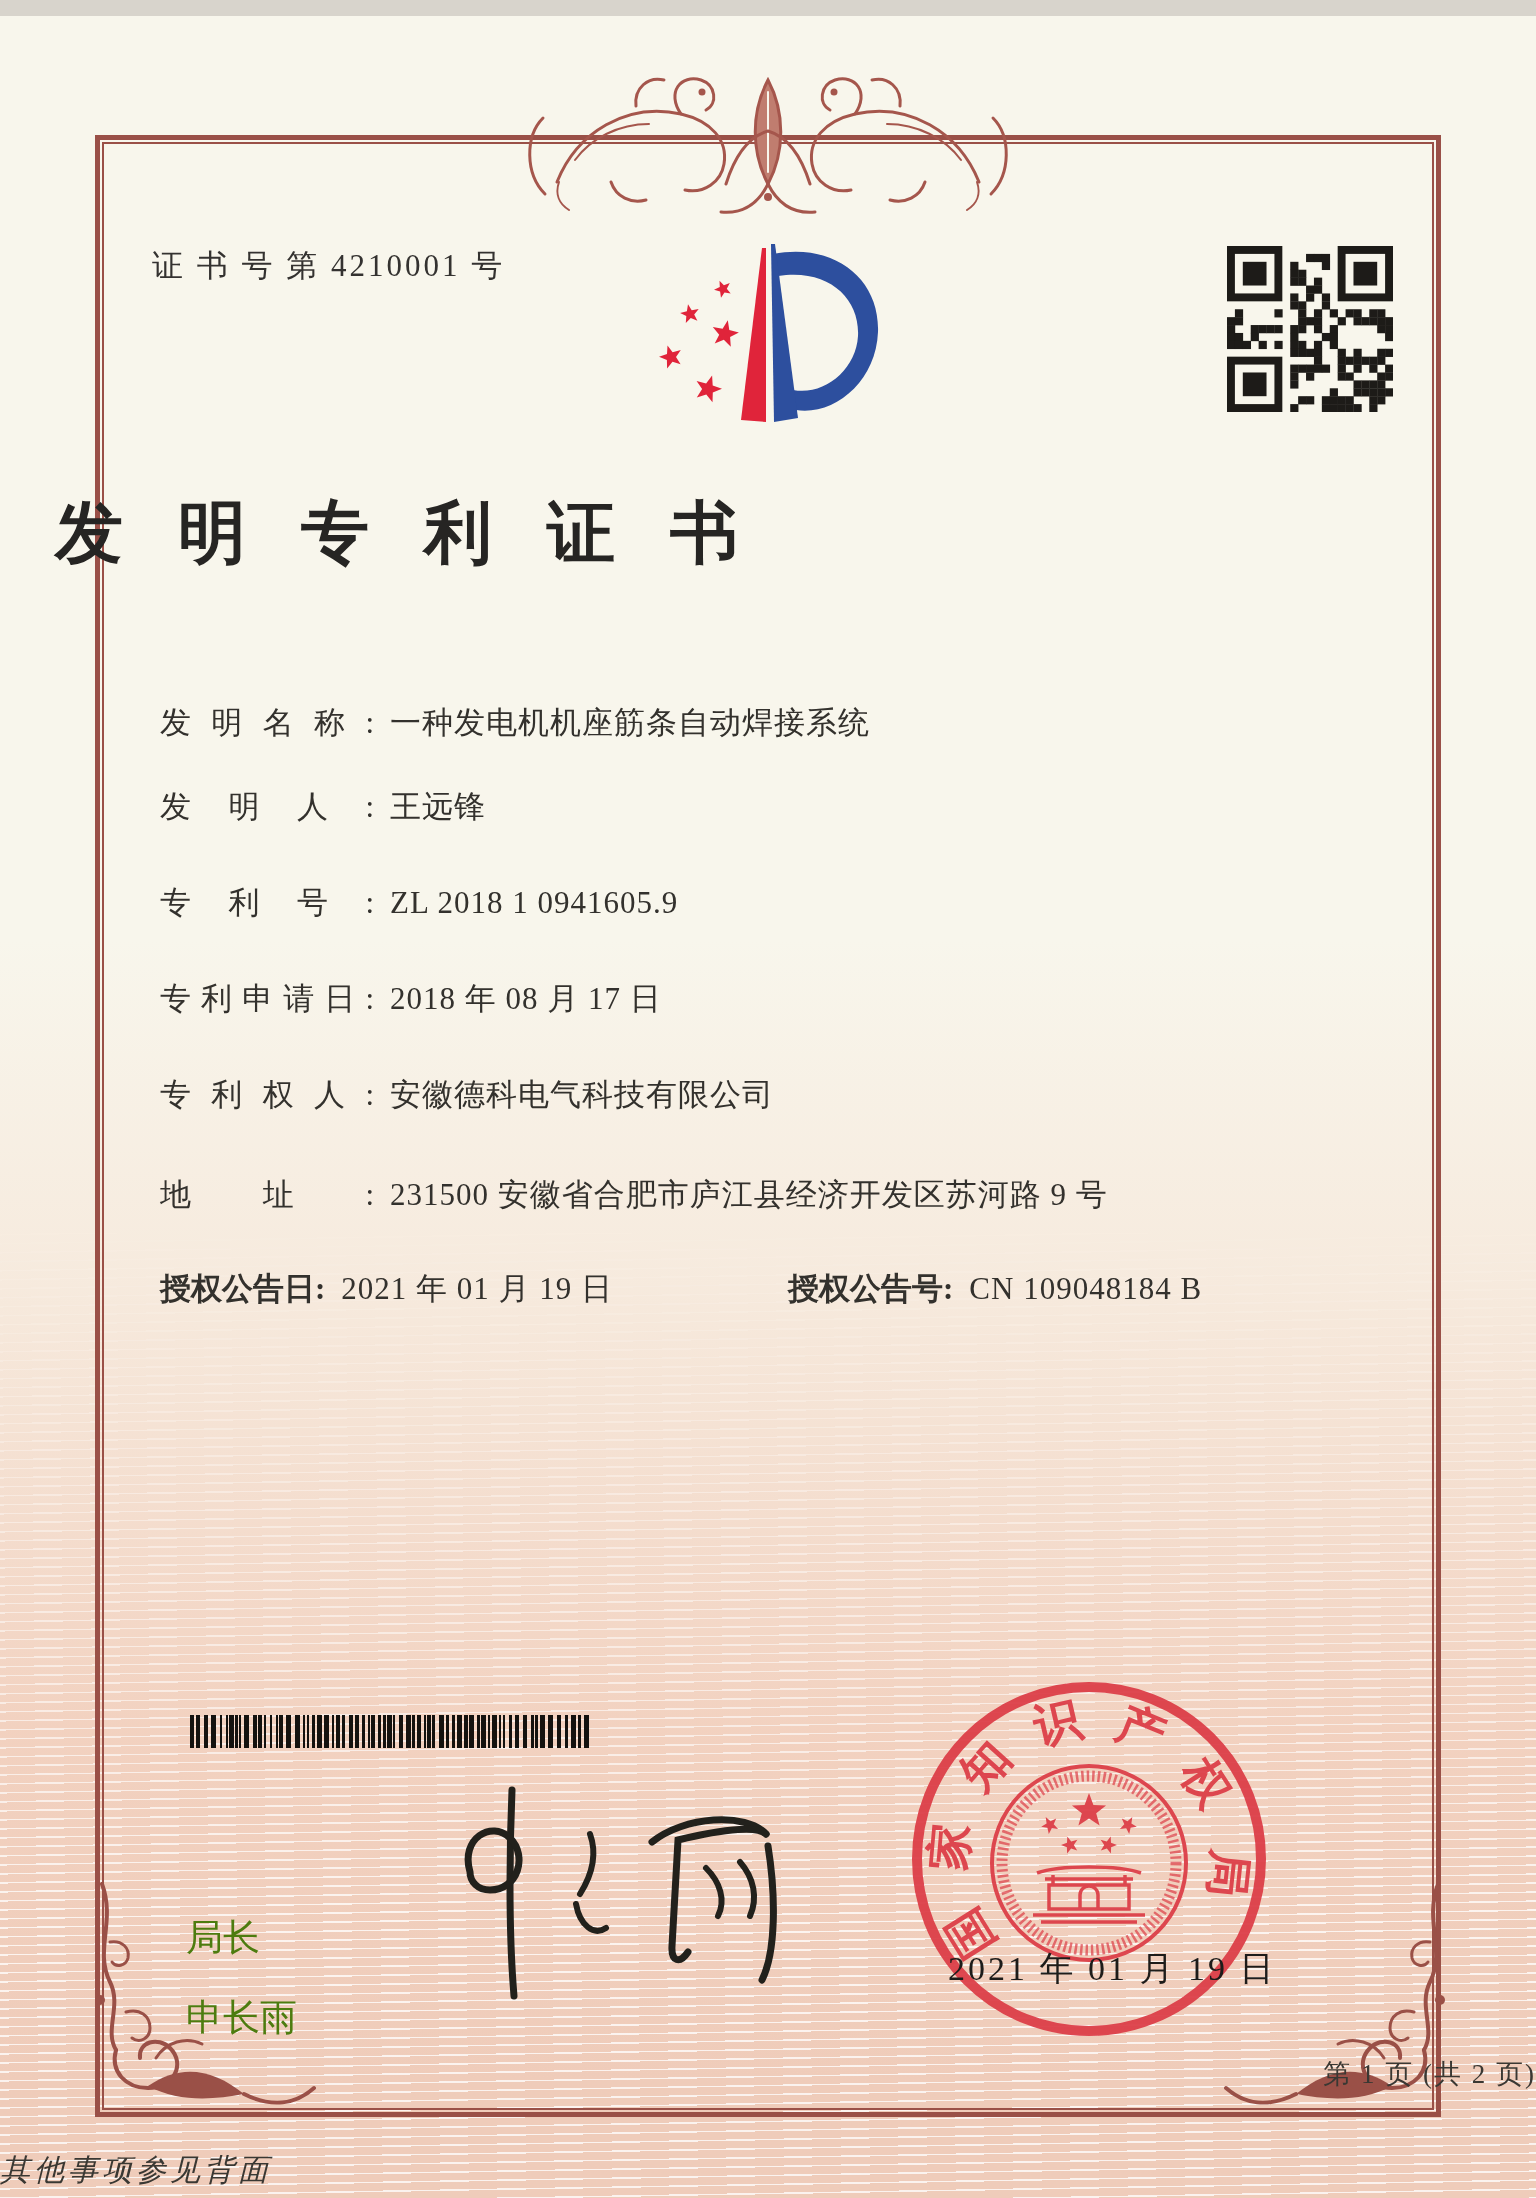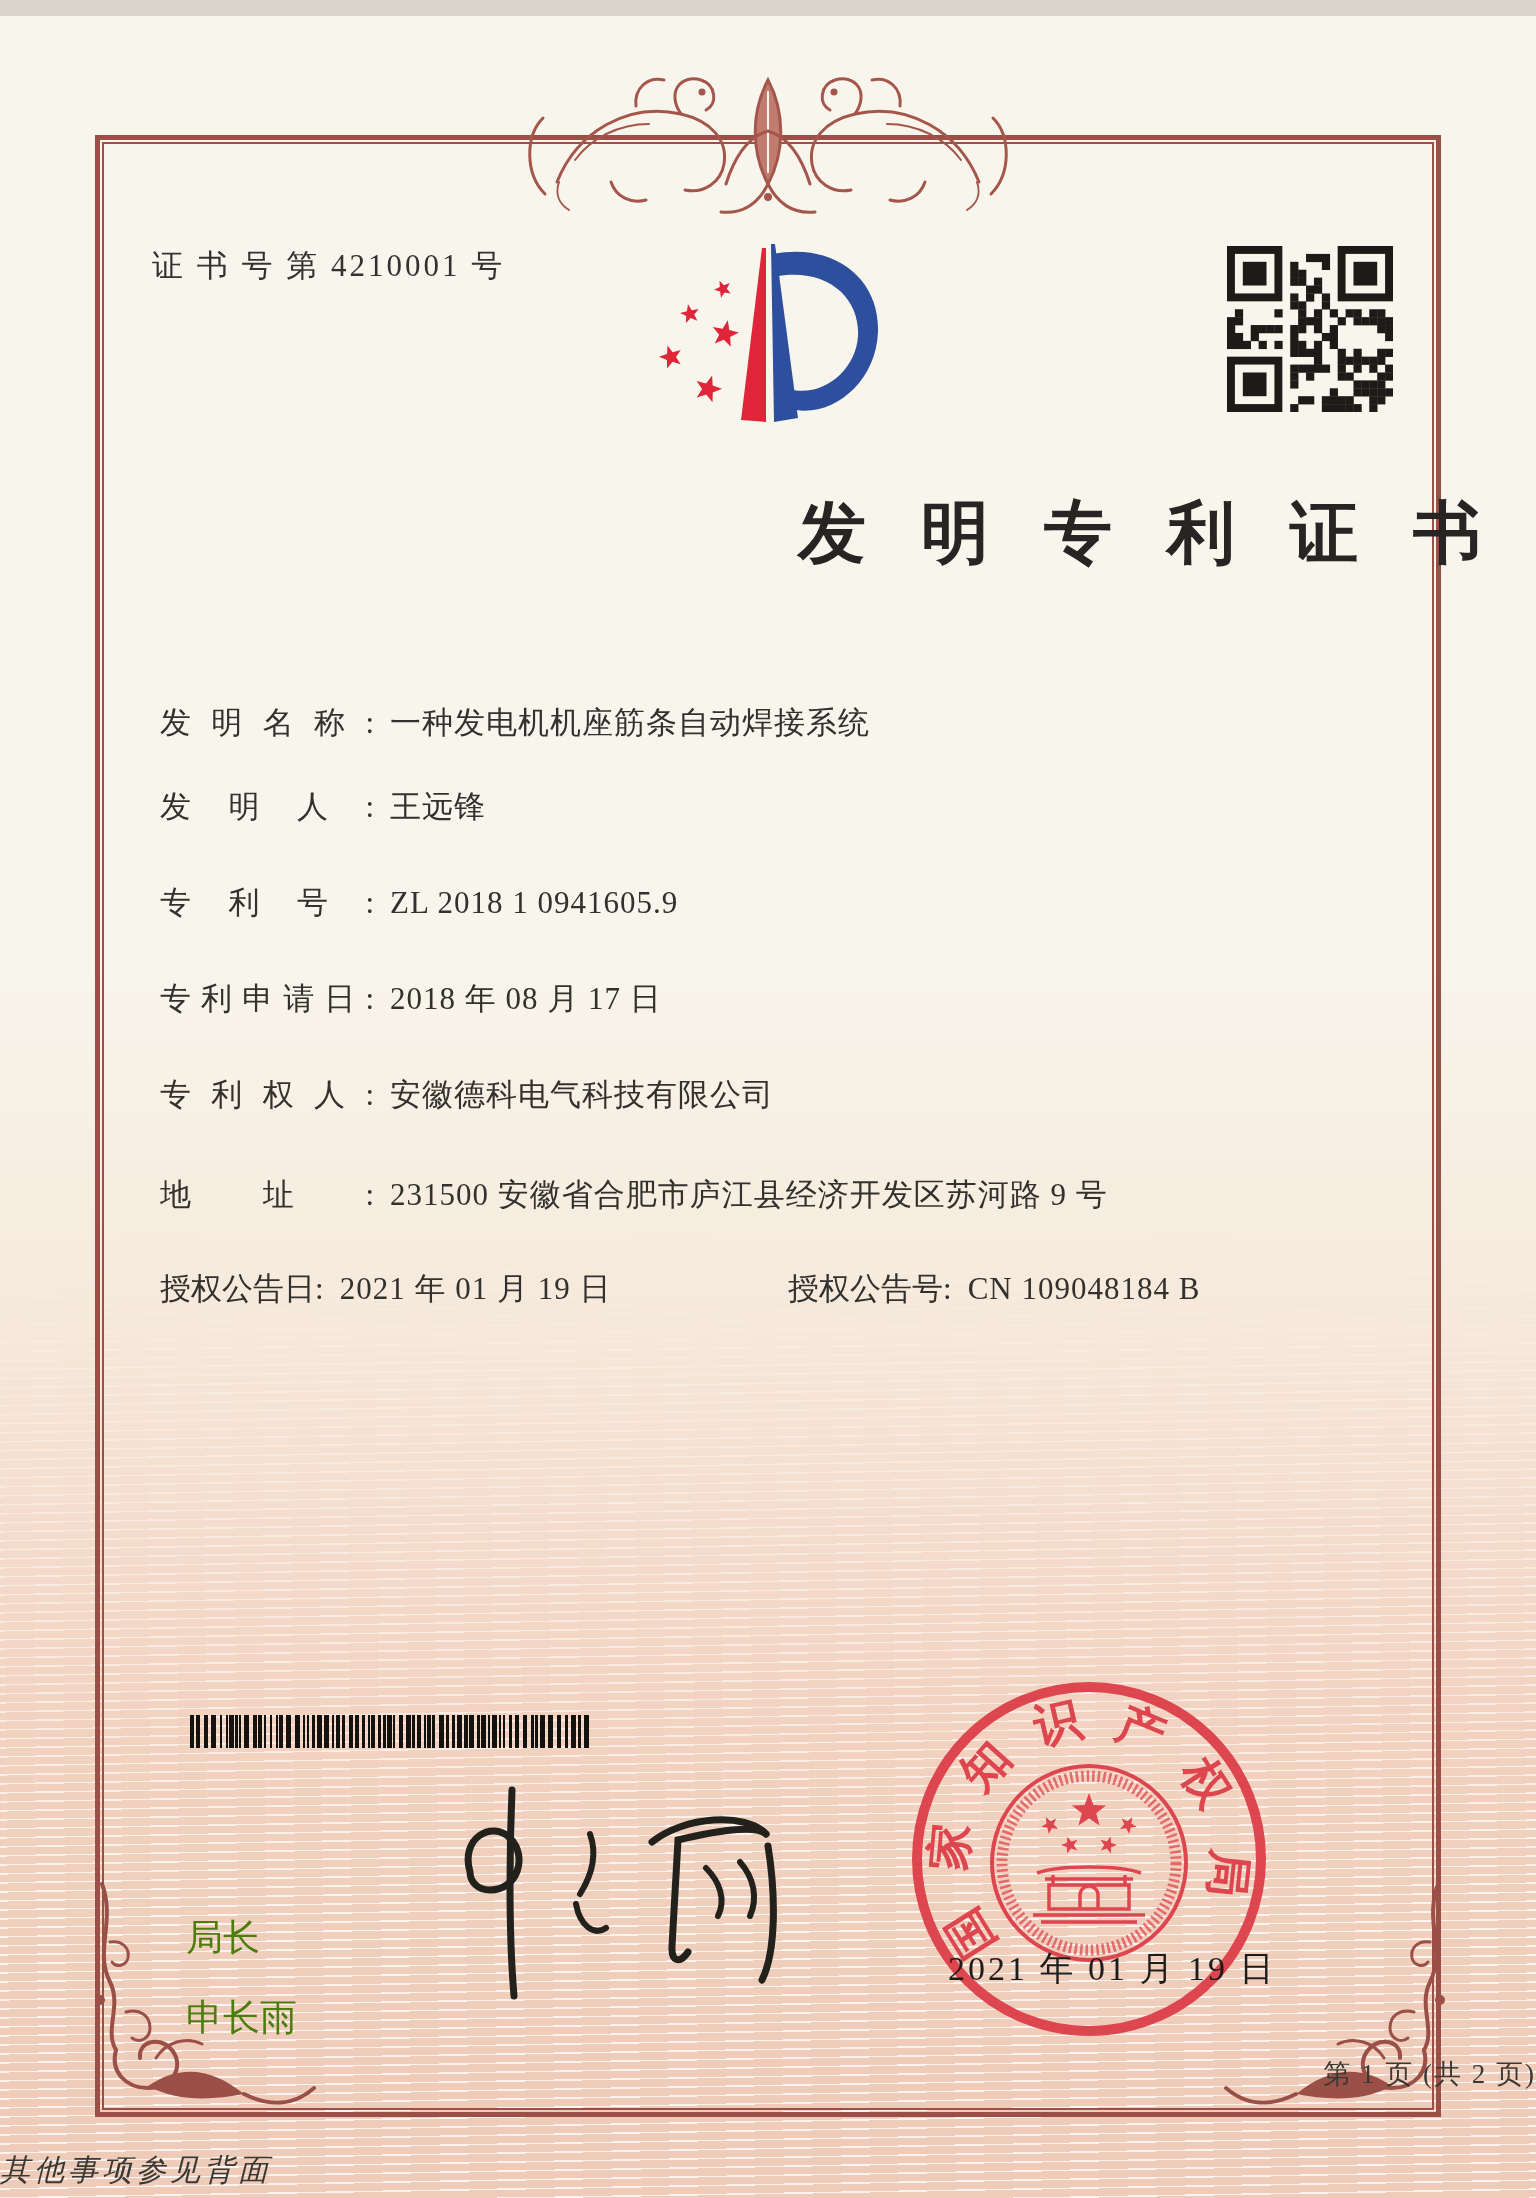--- a/index.html
+++ b/index.html
@@ -14,27 +14,27 @@
       rgba(255,255,255,.9) 4px 5.5px,rgba(255,255,255,0) 5.5px 9px);
     -webkit-mask-image:linear-gradient(180deg,transparent 0 18%,rgba(0,0,0,.55) 45%,#000 75%);
             mask-image:linear-gradient(180deg,transparent 0 18%,rgba(0,0,0,.55) 45%,#000 75%);}
   
   .frame{position:absolute;left:95px;top:119px;width:1336px;height:1972px;
          border:5px solid #9a5047;}
   .frame-inner{position:absolute;inset:2px;border:2px solid #9a5047;}
   .certno{position:absolute;left:152px;top:229px;font-size:31px;letter-spacing:3px;color:#343230;}
   .logo{position:absolute;left:638px;top:218px;}
   .qr{position:absolute;left:1227px;top:230px;}
-  .title{position:absolute;left:0;width:100%;top:472px;text-align:right;
+  .title{position:absolute;left:0;width:100%;top:472px;text-align:left;
          font-size:68px;font-weight:bold;letter-spacing:55px;text-indent:55px;color:#262523;}
   .row{position:absolute;left:160px;font-size:31px;white-space:nowrap;color:#33312d;}
   .flabel{display:inline-block;width:214px;text-align:justify;text-align-last:justify;
           -moz-text-align-last:justify;}
   .fvalue{margin-left:16px;letter-spacing:1px;}
-  .plain{display:inline-block;}
+  .plain{display:inline-block;font-weight:bold;}
   .paras{position:absolute;left:158px;top:1306px;width:1260px;font-size:31px;line-height:47px;
          text-align:justify;font-style:italic;letter-spacing:1px;color:#3a3833;}
   .paras p{margin:0;text-indent:2em;}
   .barcode{position:absolute;left:190px;top:1699px;}
   .director{position:absolute;left:186px;top:1884px;font-size:37px;line-height:80px;
             font-family:Liberation Mono, monospace;color:#4d7c0f;}
   .signature{position:absolute;left:428px;top:1760px;}
   .seal{position:absolute;left:905px;top:1659px;opacity:.93;}
   .sealdate{position:absolute;left:948px;top:1930px;font-size:34px;letter-spacing:3px;color:#1d1c1a;}
   .pageno{position:absolute;left:0;width:100%;top:2040px;text-align:right;font-size:27px;

